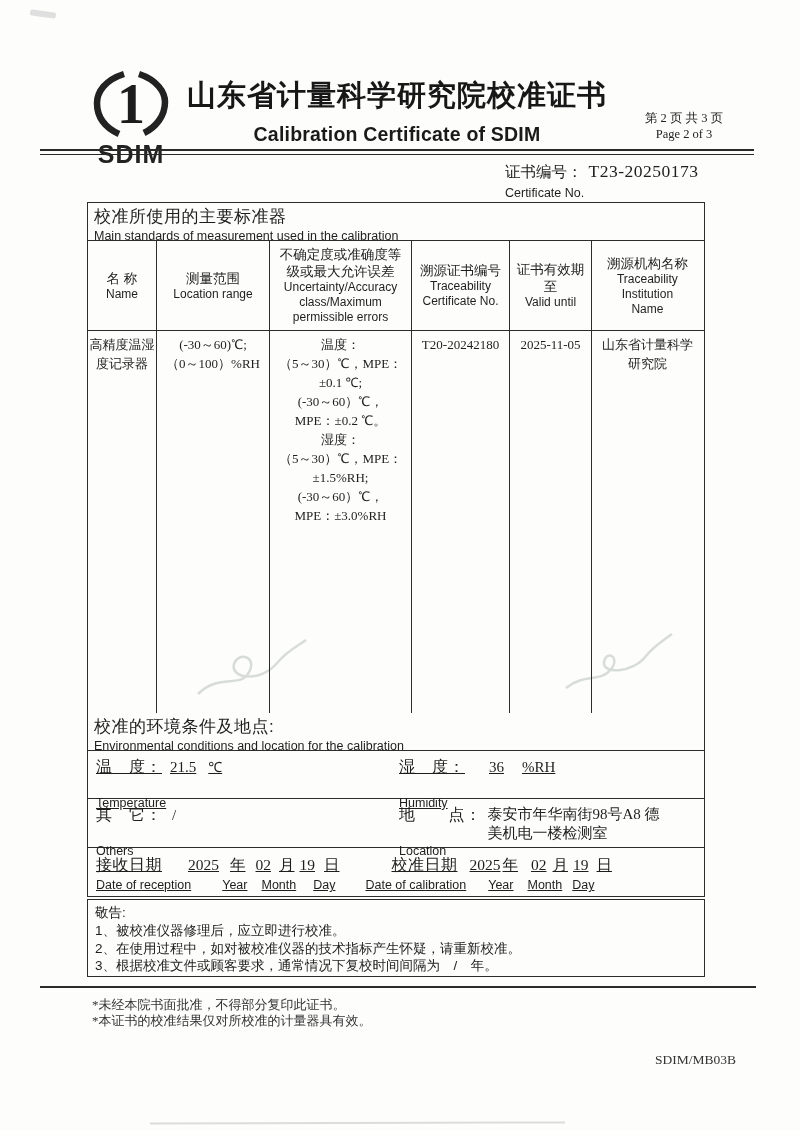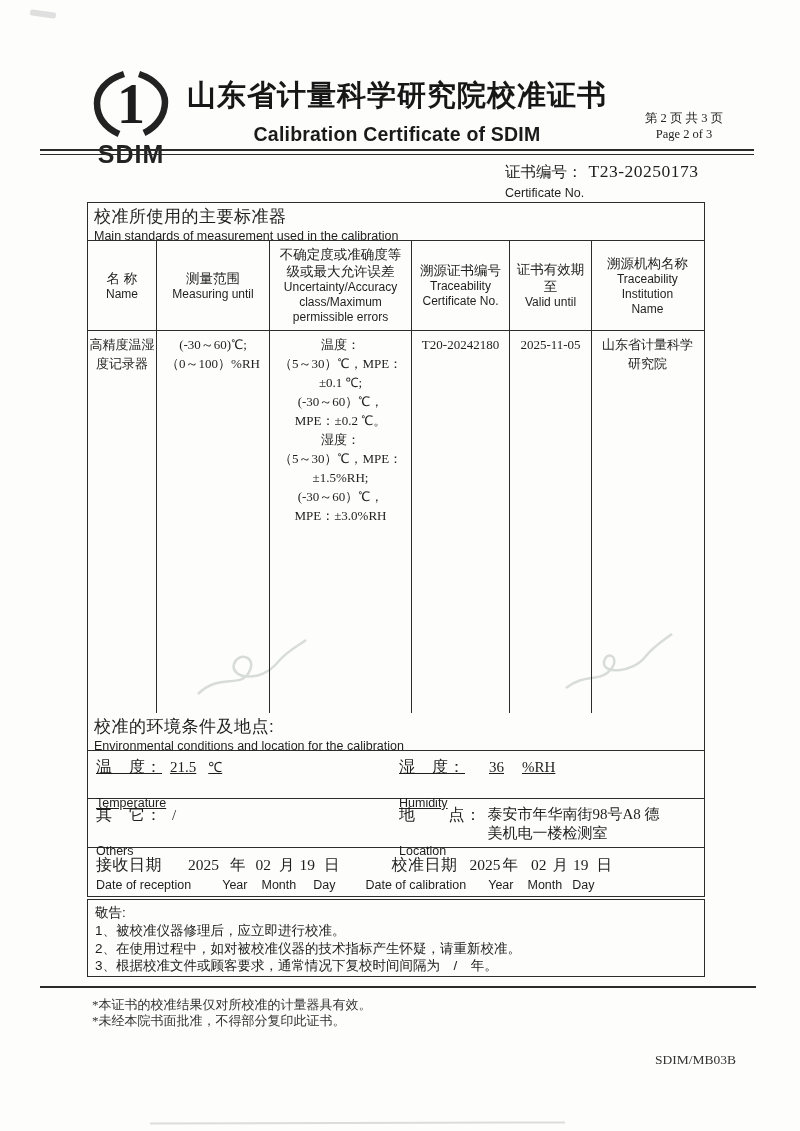--- a/index.html
+++ b/index.html
@@ -53,21 +53,21 @@
   .col-right { flex:1; }
   .cn-label { font-size:16px; letter-spacing:.5px; }
   .en-label { font-size:12.5px; margin-top:18px; }
   .fval { font-family:"Liberation Serif", serif; font-size:15px; }
   .temp-val { margin-left:8px; } .temp-unit { margin-left:12px; font-size:14px; }
   .hum-val { margin-left:24px; } .hum-unit { margin-left:18px; font-size:15px; }
   .oth-val { margin-left:10px; }
   .loc-wrap { display:flex; }
   .loc-value { font-family:"Liberation Serif", serif; font-size:15px; line-height:19px; margin-left:6px; width:215px; }
 
-  .dates-row { height:48px; padding:7px 0 0 8px; }
+  .dates-row { height:48px; padding:7px 0 0 8px;text-decoration:underline; }
   .date-l1 { display:flex; align-items:baseline; }
   .date-l2 { display:flex; font-size:12.5px; margin-top:2px; }
   .dlab { font-size:16px; letter-spacing:.5px; }
   .dval { font-family:"Liberation Serif", serif; font-size:15.5px;text-align:right; }
   .dcn { font-size:15.5px; }
   
   .m-ry { margin-left:26px; } .m-ryc { margin-left:11px; } .m-rm { margin-left:10px; }
   .m-rmc { margin-left:8px; } .m-rd { margin-left:5px; } .m-rdc { margin-left:9px; }
   .m-cl { margin-left:52px; }
   .m-cy { margin-left:12px; } .m-cyc { margin-left:2px; } .m-cm { margin-left:13px; }
@@ -144,21 +144,21 @@
       <div class="sec-title-en">Main standards of measurement used in the calibration</div>
     </div>
 
     <div class="grid6 head-row">
       <div>
         <span class="th-cn pre">名  称</span>
         <span class="th-en pre">Name</span>
       </div>
       <div>
         <span class="th-cn pre">测量范围</span>
-        <span class="th-en pre">Measuring until</span>
+        <span class="th-en pre">Location range</span>
       </div>
       <div>
         <span class="th-cn pre">不确定度或准确度等
 级或最大允许误差</span>
         <span class="th-en pre">Uncertainty/Accuracy
 class/Maximum
 permissible errors</span>
       </div>
       <div>
         <span class="th-cn pre">溯源证书编号</span>
@@ -270,18 +270,18 @@
 
   <div class="notes-box">
     <div class="notes-title">敬告:</div>
     <div class="notes-item">1、被校准仪器修理后，应立即进行校准。</div>
     <div class="notes-item">2、在使用过程中，如对被校准仪器的技术指标产生怀疑，请重新校准。</div>
     <div class="notes-item">3、根据校准文件或顾客要求，通常情况下复校时间间隔为　/　年。</div>
   </div>
 
   <div class="rule-bottom"></div>
   <div class="footnotes">
+    <div>*未经本院书面批准，不得部分复印此证书。</div>
     <div>*本证书的校准结果仅对所校准的计量器具有效。</div>
-    <div>*未经本院书面批准，不得部分复印此证书。</div>
   </div>
   <div class="form-code">SDIM/MB03B</div>
 
 </div>
 
 </body></html>

